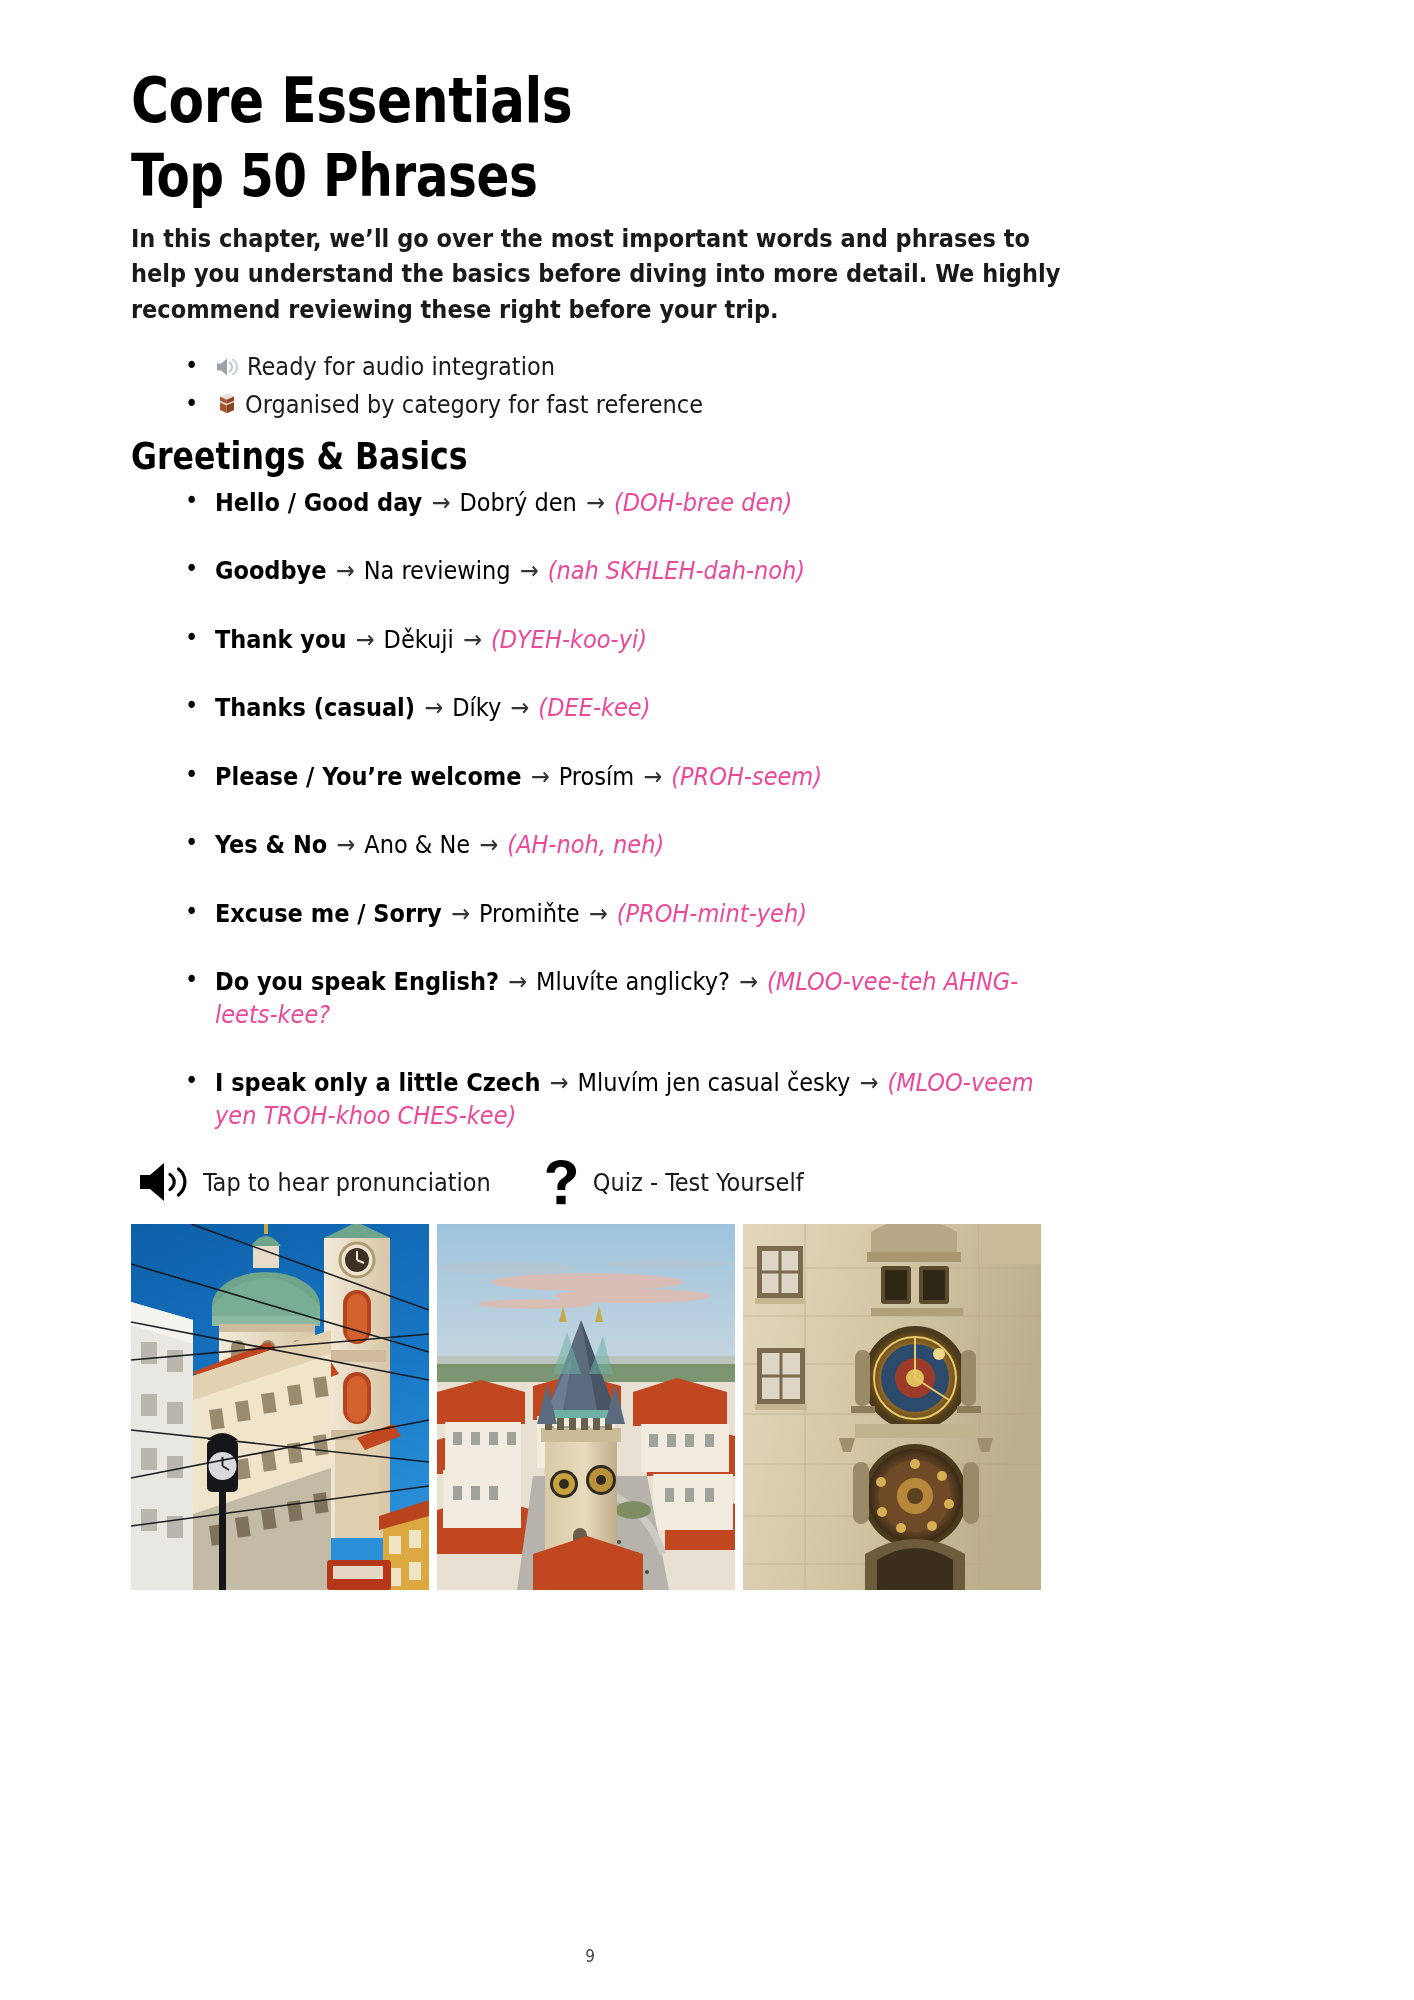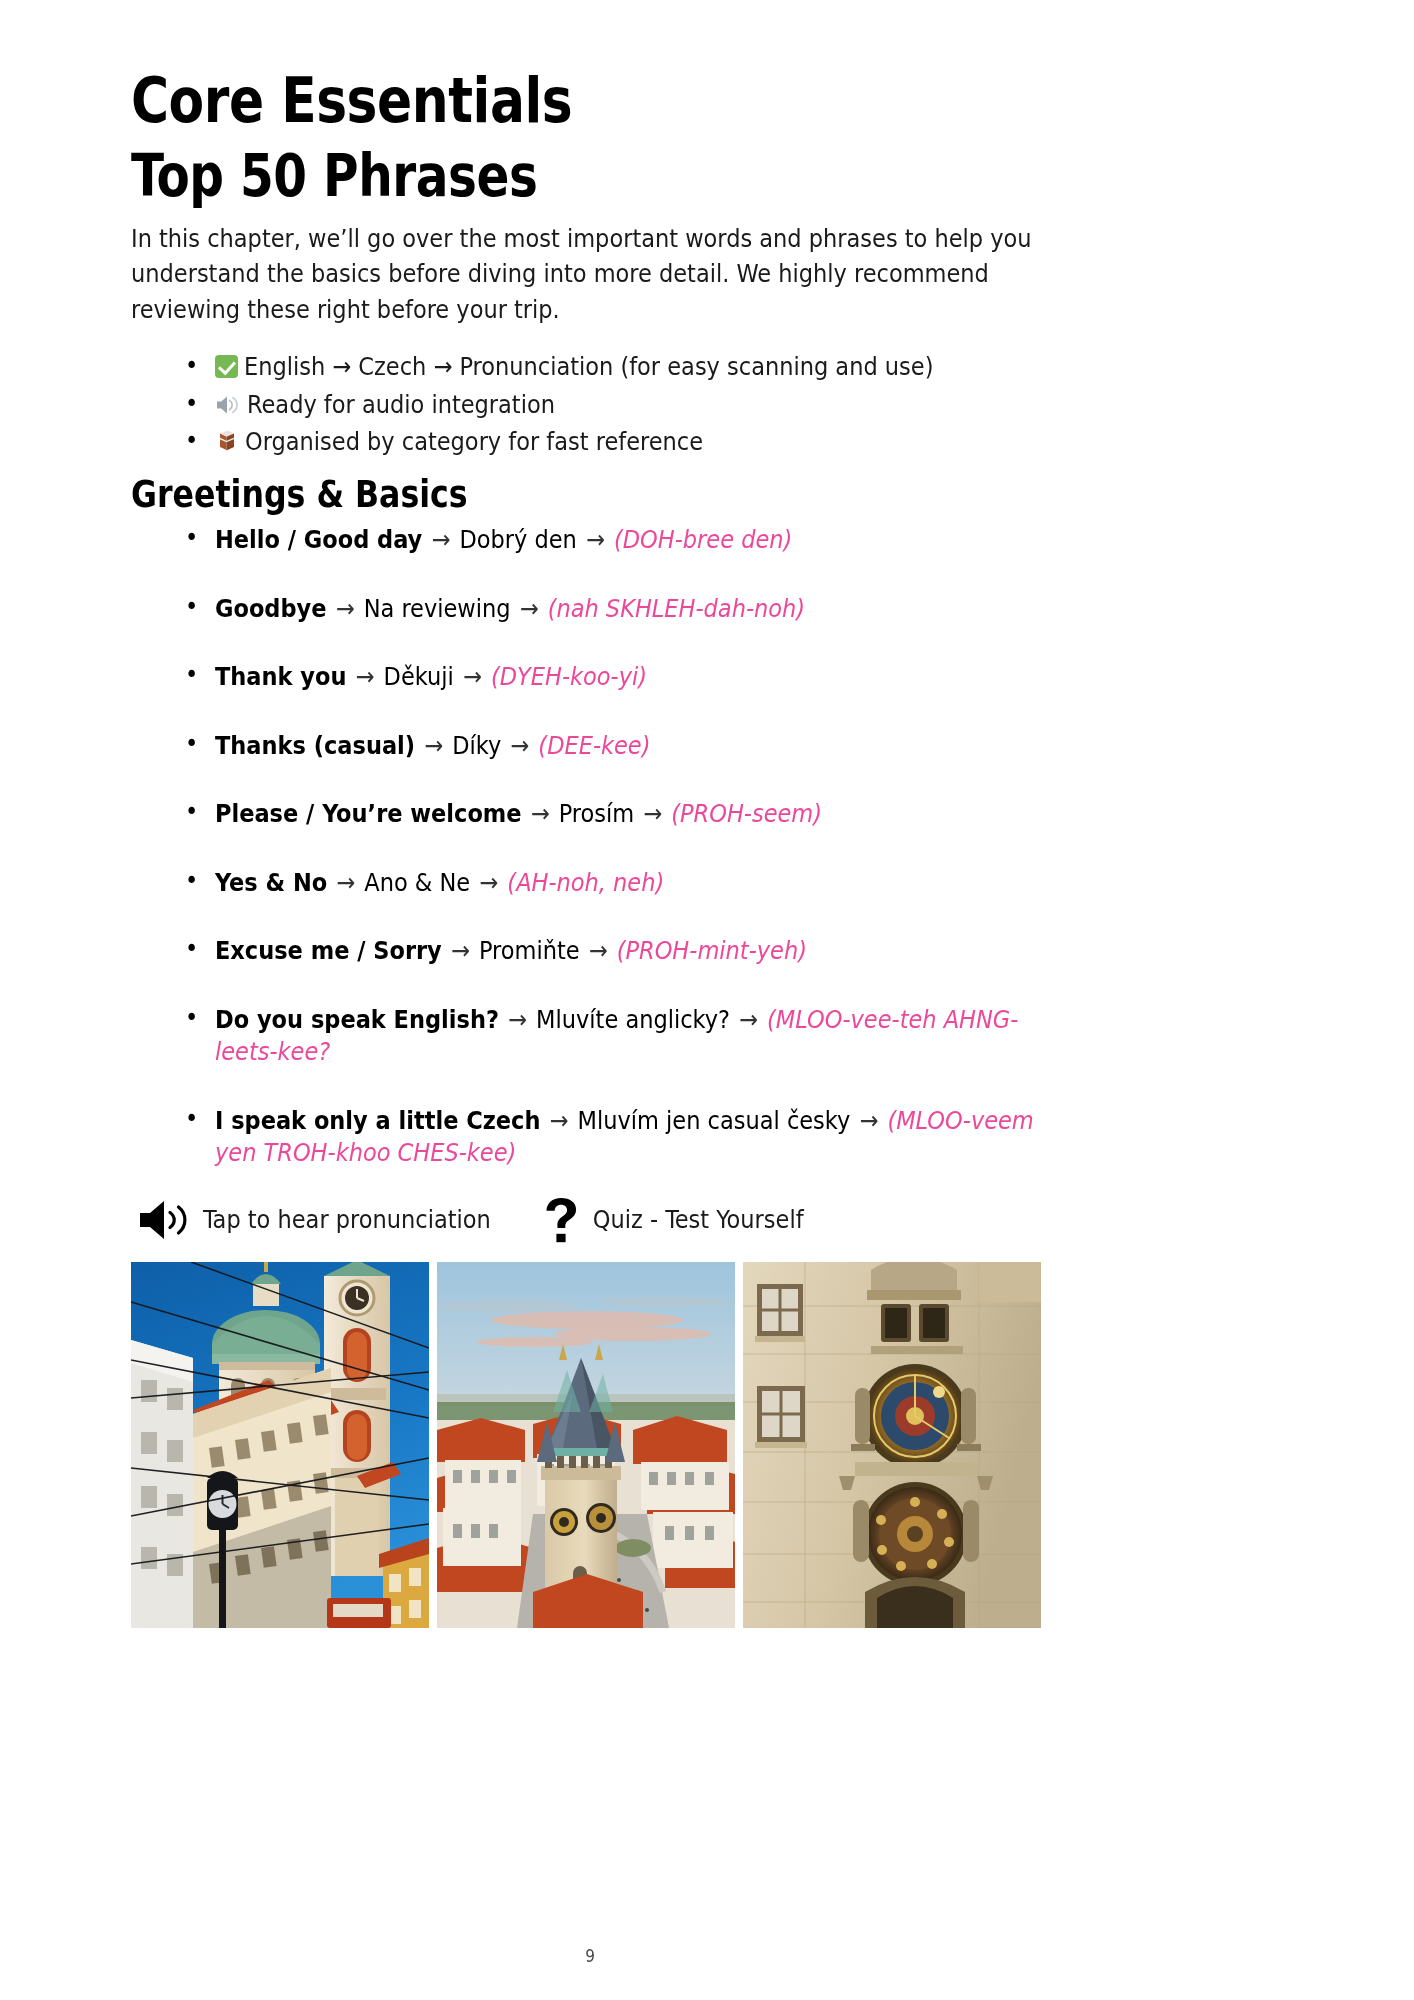--- a/index.html
+++ b/index.html
@@ -41,20 +41,21 @@
     transform: scaleX(0.93);
     transform-origin: left center;
   }
   p.intro {
     font-size: 25px;
     line-height: 1.42;
     margin: 0 0 22px 0;
     color: #1a1a1a;
     max-width: 1120px;
     font-family: "DejaVu Sans Condensed", "Liberation Sans Narrow", "Liberation Sans", sans-serif;
+    font-weight: bold;
   }
 
   ul.features {
     list-style: none;
     margin: 0 0 14px 0;
     padding: 0 0 0 48px;
     font-family: "DejaVu Sans Condensed", "Liberation Sans Narrow", "Liberation Sans", sans-serif;
   }
   ul.features li {
     position: relative;
@@ -186,23 +187,20 @@
 </head>
 <body>
 
 <div class="page">
 
   <h1 class="chapter-title">Core Essentials</h1>
   <h2 class="chapter-subtitle">Top 50 Phrases</h2>
   <p class="intro">In this chapter, we’ll go over the most important words and phrases to help you understand the basics before diving into more detail. We highly recommend reviewing these right before your trip.</p>
 
   <ul class="features">
-    <li>
-      <span class="emoji ico-check"></span><span>English → Czech → Pronunciation (for easy scanning and use)</span>
-    </li>
     <li>
       <span class="emoji ico-speaker-sm">
         <svg width="26" height="22" viewBox="0 0 26 22" aria-hidden="true">
           <path d="M2 7.5h4.2L12 2.6v16.8L6.2 14.5H2z" fill="#9aa3ab"></path>
           <path d="M14.6 6.4c1.6 1.1 2.6 2.8 2.6 4.6s-1 3.5-2.6 4.6" fill="none" stroke="#b4bcc3" stroke-width="1.6" stroke-linecap="round"></path>
           <path d="M17.8 3.6c2.6 1.6 4.2 4.3 4.2 7.4s-1.6 5.8-4.2 7.4" fill="none" stroke="#c2c9cf" stroke-width="1.6" stroke-linecap="round"></path>
         </svg>
       </span><span>Ready for audio integration</span>
     </li>
     <li>

